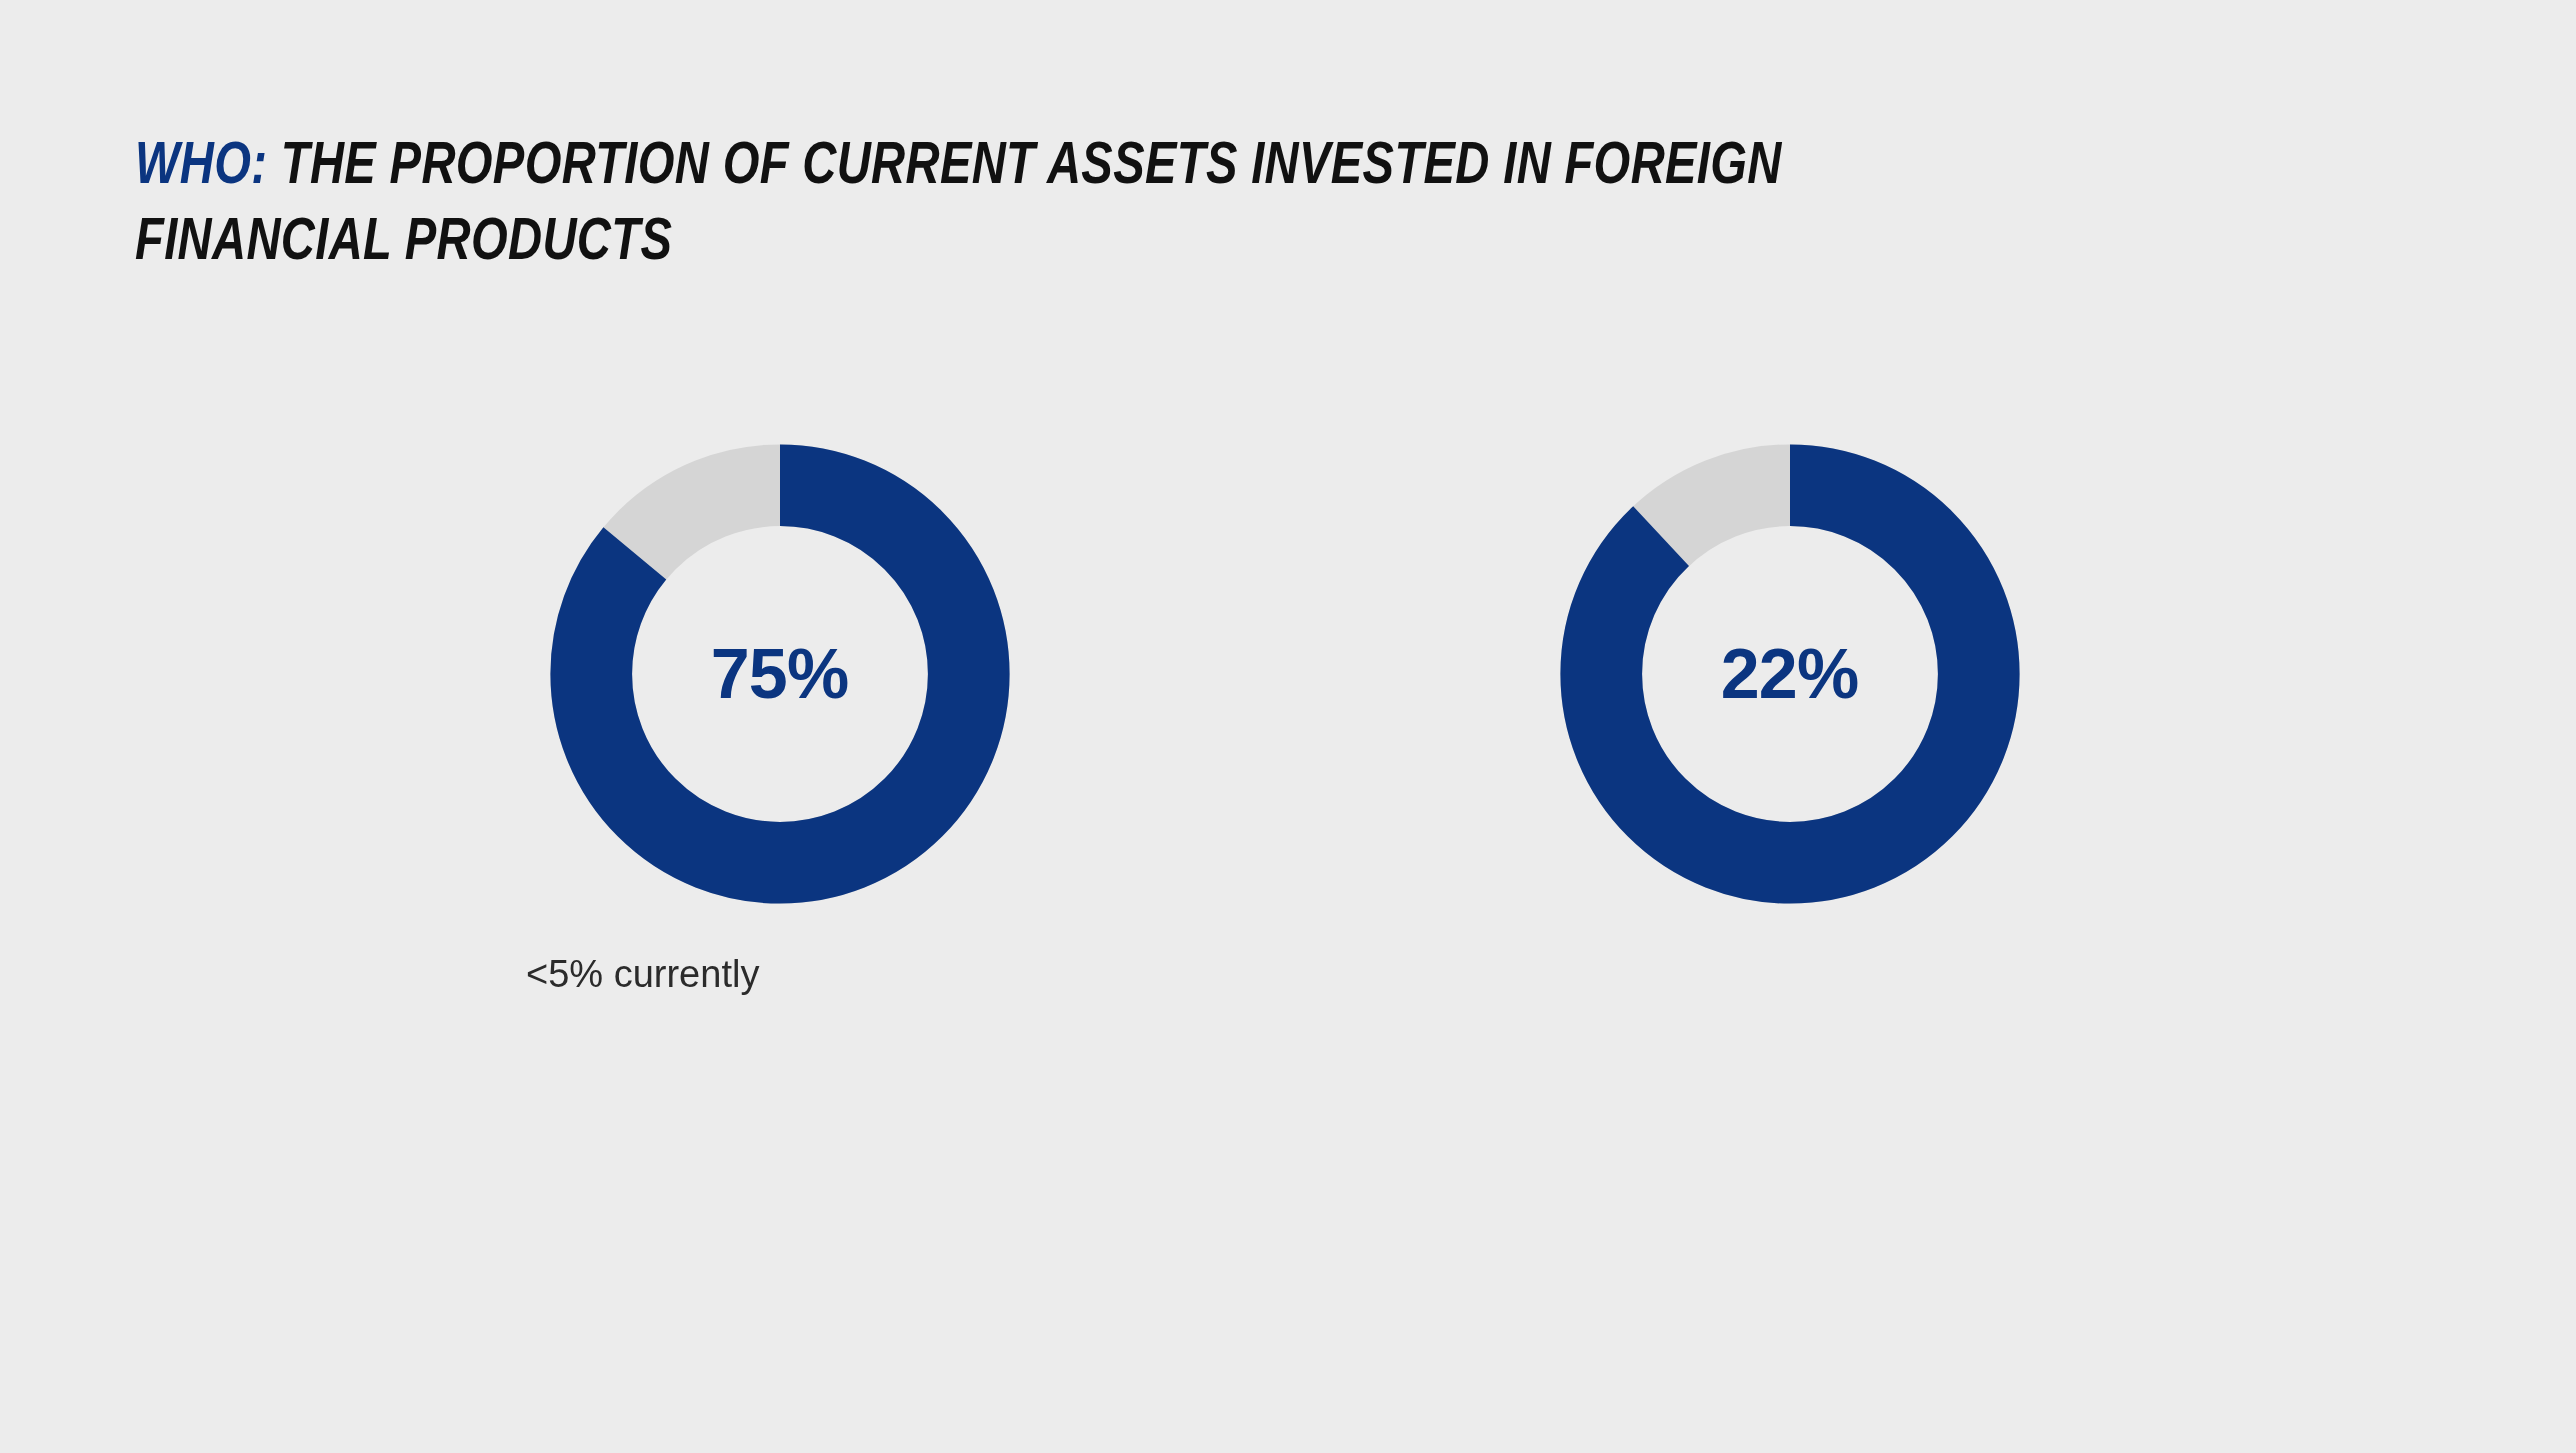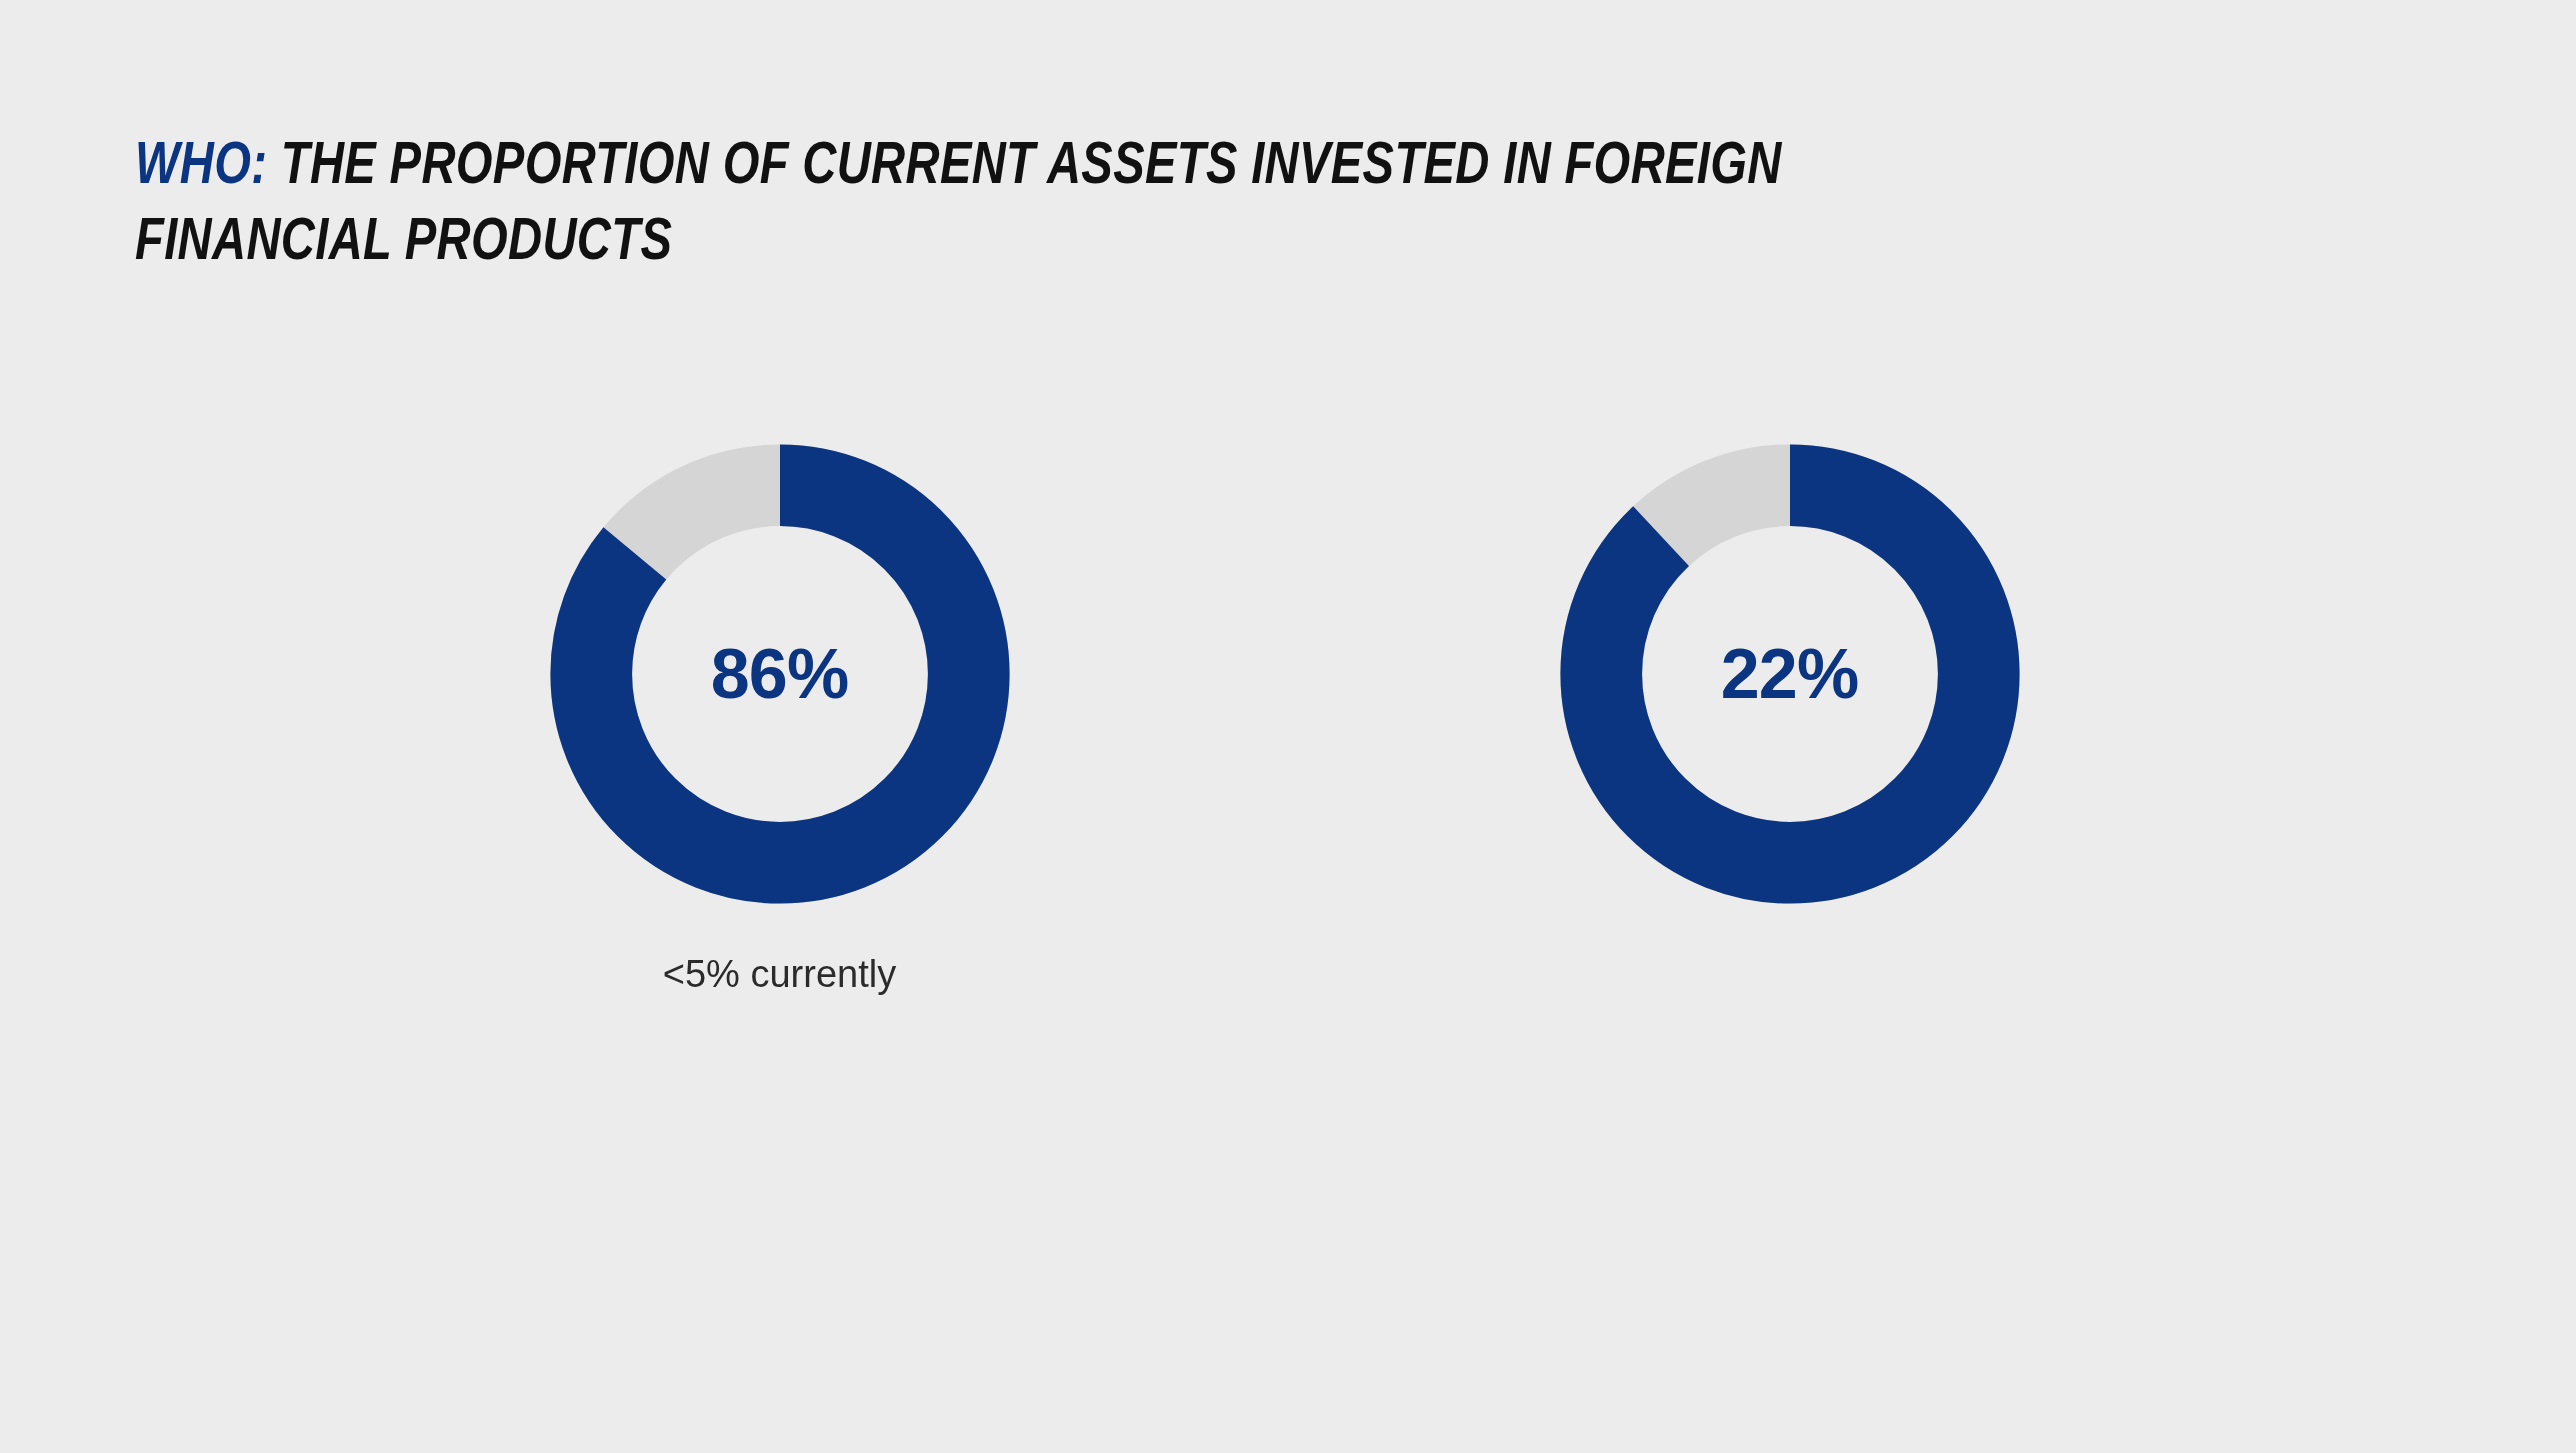--- a/index.html
+++ b/index.html
@@ -78,21 +78,21 @@
     justify-content: center;
     font-family: "Liberation Sans", sans-serif;
     font-weight: bold;
     font-size: 70px;
     letter-spacing: -0.8px;
     color: #0b3580;
     pointer-events: none;
   }
   .donut-label {
     margin-top: 49px;
-    text-align: center;
+    text-align: left;
     font-family: "Liberation Sans", sans-serif;
     font-weight: normal;
     font-size: 38px;
     color: #2b2b2b;
     white-space: nowrap;
   }
 </style>
 </head>
 <body style="background: rgb(236, 236, 236);">
 
@@ -105,21 +105,21 @@
 </div>
 
 <div class="donuts">
 
   <div class="donut-cell cell-1">
     <div class="donut-wrap">
       <svg class="donut-svg" viewBox="0 0 580 580">
         <circle cx="290" cy="290" r="238" fill="none" stroke="#d5d5d5" stroke-width="103"></circle>
         <circle class="donut-arc" id="arc-0" cx="290" cy="290" r="238" fill="none" stroke="#0b3580" stroke-width="103" transform="rotate(-90 290 290)" stroke-dasharray="1286.0423686735176 1495.3981031087415"></circle>
       </svg>
-      <div class="donut-value">86%</div>
+      <div class="donut-value">75%</div>
     </div>
     <div class="donut-label">&lt;5% currently</div>
   </div>
 
   <div class="donut-cell cell-2">
     <div class="donut-wrap">
       <svg class="donut-svg" viewBox="0 0 580 580">
         <circle cx="290" cy="290" r="238" fill="none" stroke="#d5d5d5" stroke-width="103"></circle>
         <circle class="donut-arc" id="arc-1" cx="290" cy="290" r="238" fill="none" stroke="#0b3580" stroke-width="103" transform="rotate(-90 290 290)" stroke-dasharray="1315.9503307356924 1495.3981031087415"></circle>
       </svg>

